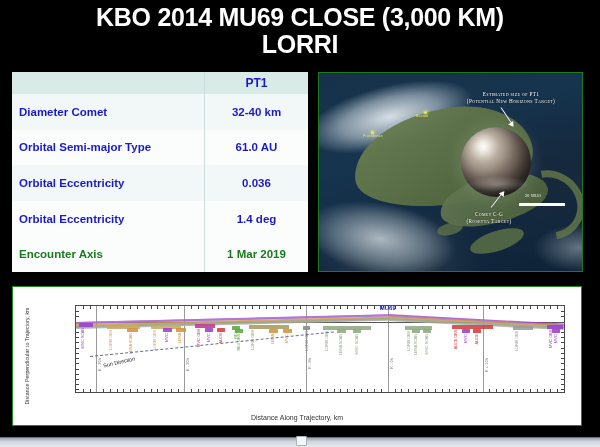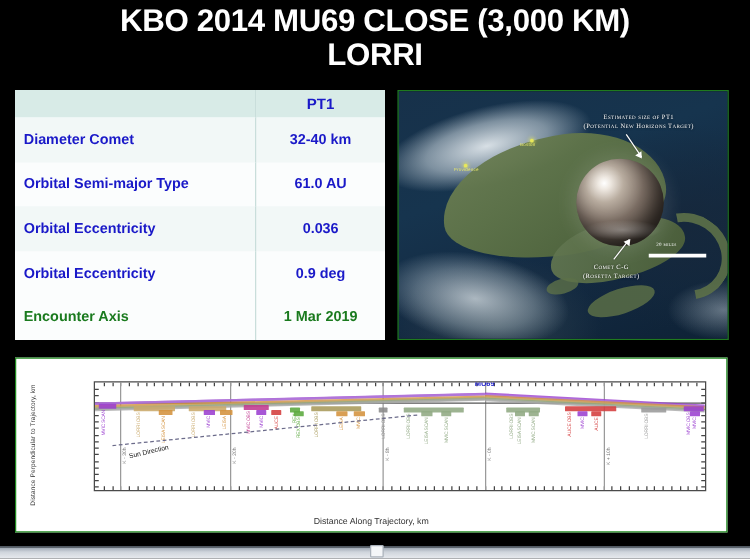--- a/index.html
+++ b/index.html
@@ -166,21 +166,21 @@
           <tr>
             <td class="lbl">Orbital Semi-major Type</td>
             <td class="val colsep">61.0 AU</td>
           </tr>
           <tr class="alt">
             <td class="lbl">Orbital Eccentricity</td>
             <td class="val colsep">0.036</td>
           </tr>
           <tr>
             <td class="lbl">Orbital Eccentricity</td>
-            <td class="val colsep">0.9 deg</td>
+            <td class="val colsep">1.4 deg</td>
           </tr>
           <tr class=" enc">
             <td class="lbl">Encounter Axis</td>
             <td class="val colsep">1 Mar 2019</td>
           </tr>
         </tbody>
     </table>
   </div>
 
   <div class="photo-panel">

